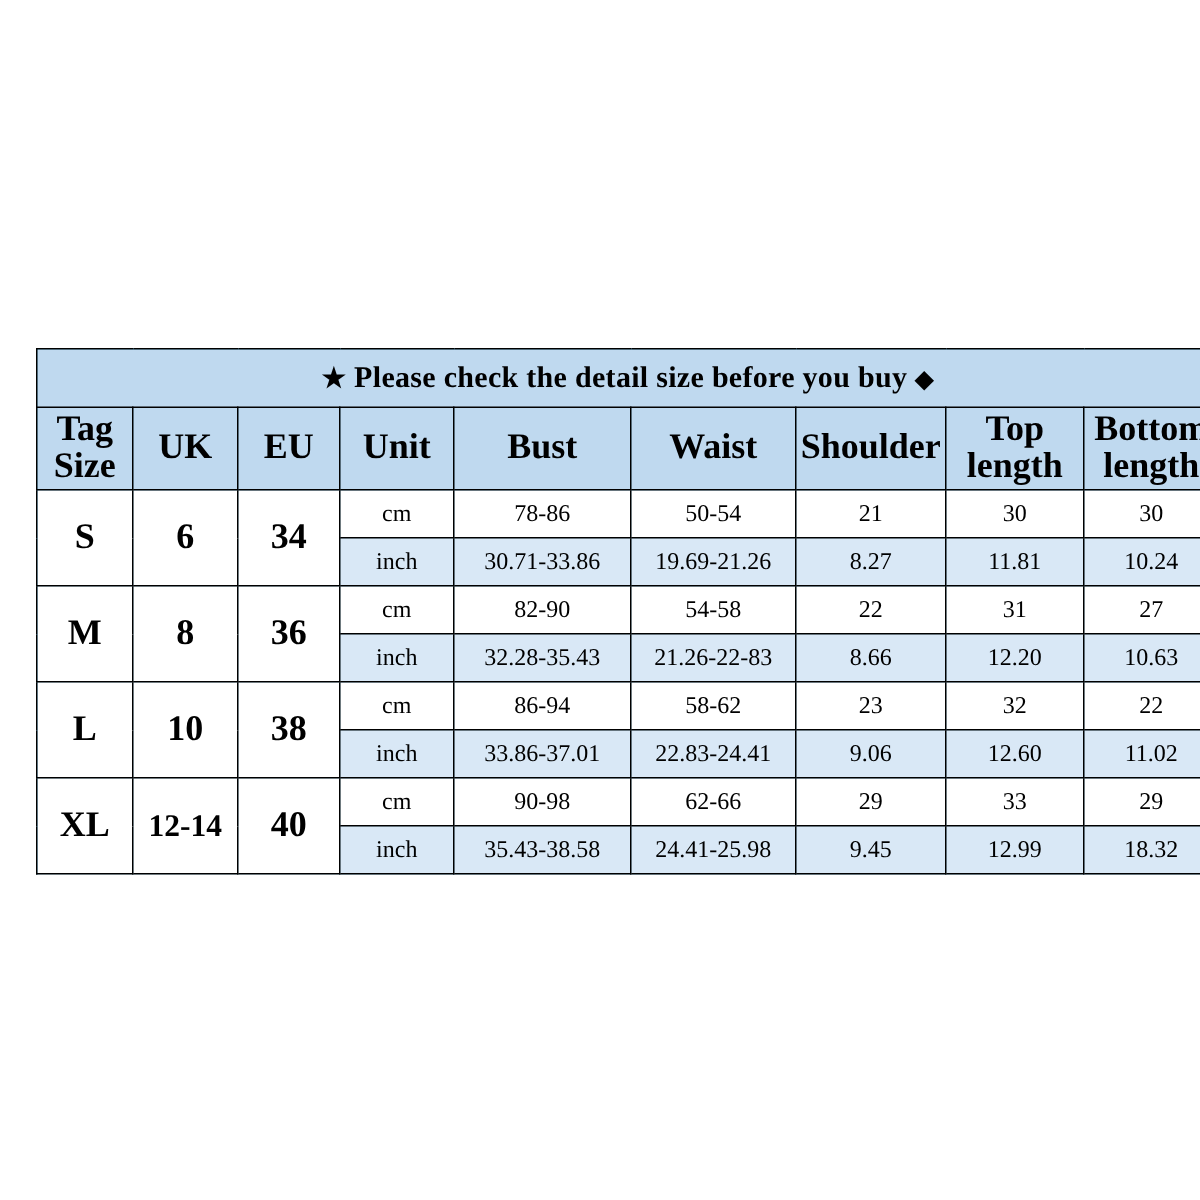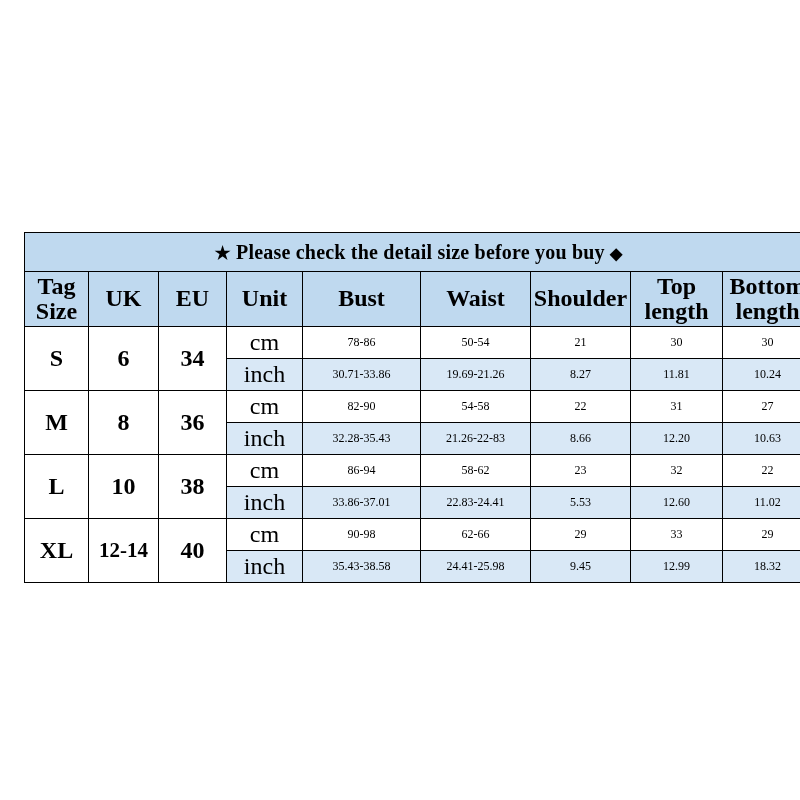--- a/index.html
+++ b/index.html
@@ -55,25 +55,25 @@
     line-height: 1.05;
   }
   .hdr .two-line { display: block; }
   td.tag {
     font-size: 24px;
     font-weight: bold;
     background: #ffffff;
   }
   td.tag.small { font-size: 21px; text-align: center; }
   td.unit {
-    font-size: 24px;
+    font-size: 16px;
     height: 31px;
   }
   td.val {
-    font-size: 12px;
+    font-size: 16px;
     height: 31px;
   }
   tr.cm td.unit, tr.cm td.val { background: #ffffff; }
   tr.inch td.unit, tr.inch td.val { background: #d9e8f6; }
   
   col.c-tag { width: 64px; }
   col.c-uk  { width: 70px; }
   col.c-eu  { width: 68px; }
   col.c-unit{ width: 76px; }
   col.c-bust{ width: 118px; }
@@ -176,21 +176,21 @@
           <td class="val">86-94</td>
           <td class="val">58-62</td>
           <td class="val">23</td>
           <td class="val">32</td>
           <td class="val">22</td>
         </tr>
         <tr class="inch">
           <td class="unit">inch</td>
           <td class="val">33.86-37.01</td>
           <td class="val">22.83-24.41</td>
-          <td class="val">5.53</td>
+          <td class="val">9.06</td>
           <td class="val">12.60</td>
           <td class="val">11.02</td>
         </tr>
 
         <tr class="cm">
           <td class="tag" rowspan="2">XL</td>
           <td class="tag small" rowspan="2">12-14</td>
           <td class="tag" rowspan="2">40</td>
           <td class="unit">cm</td>
           <td class="val">90-98</td>

